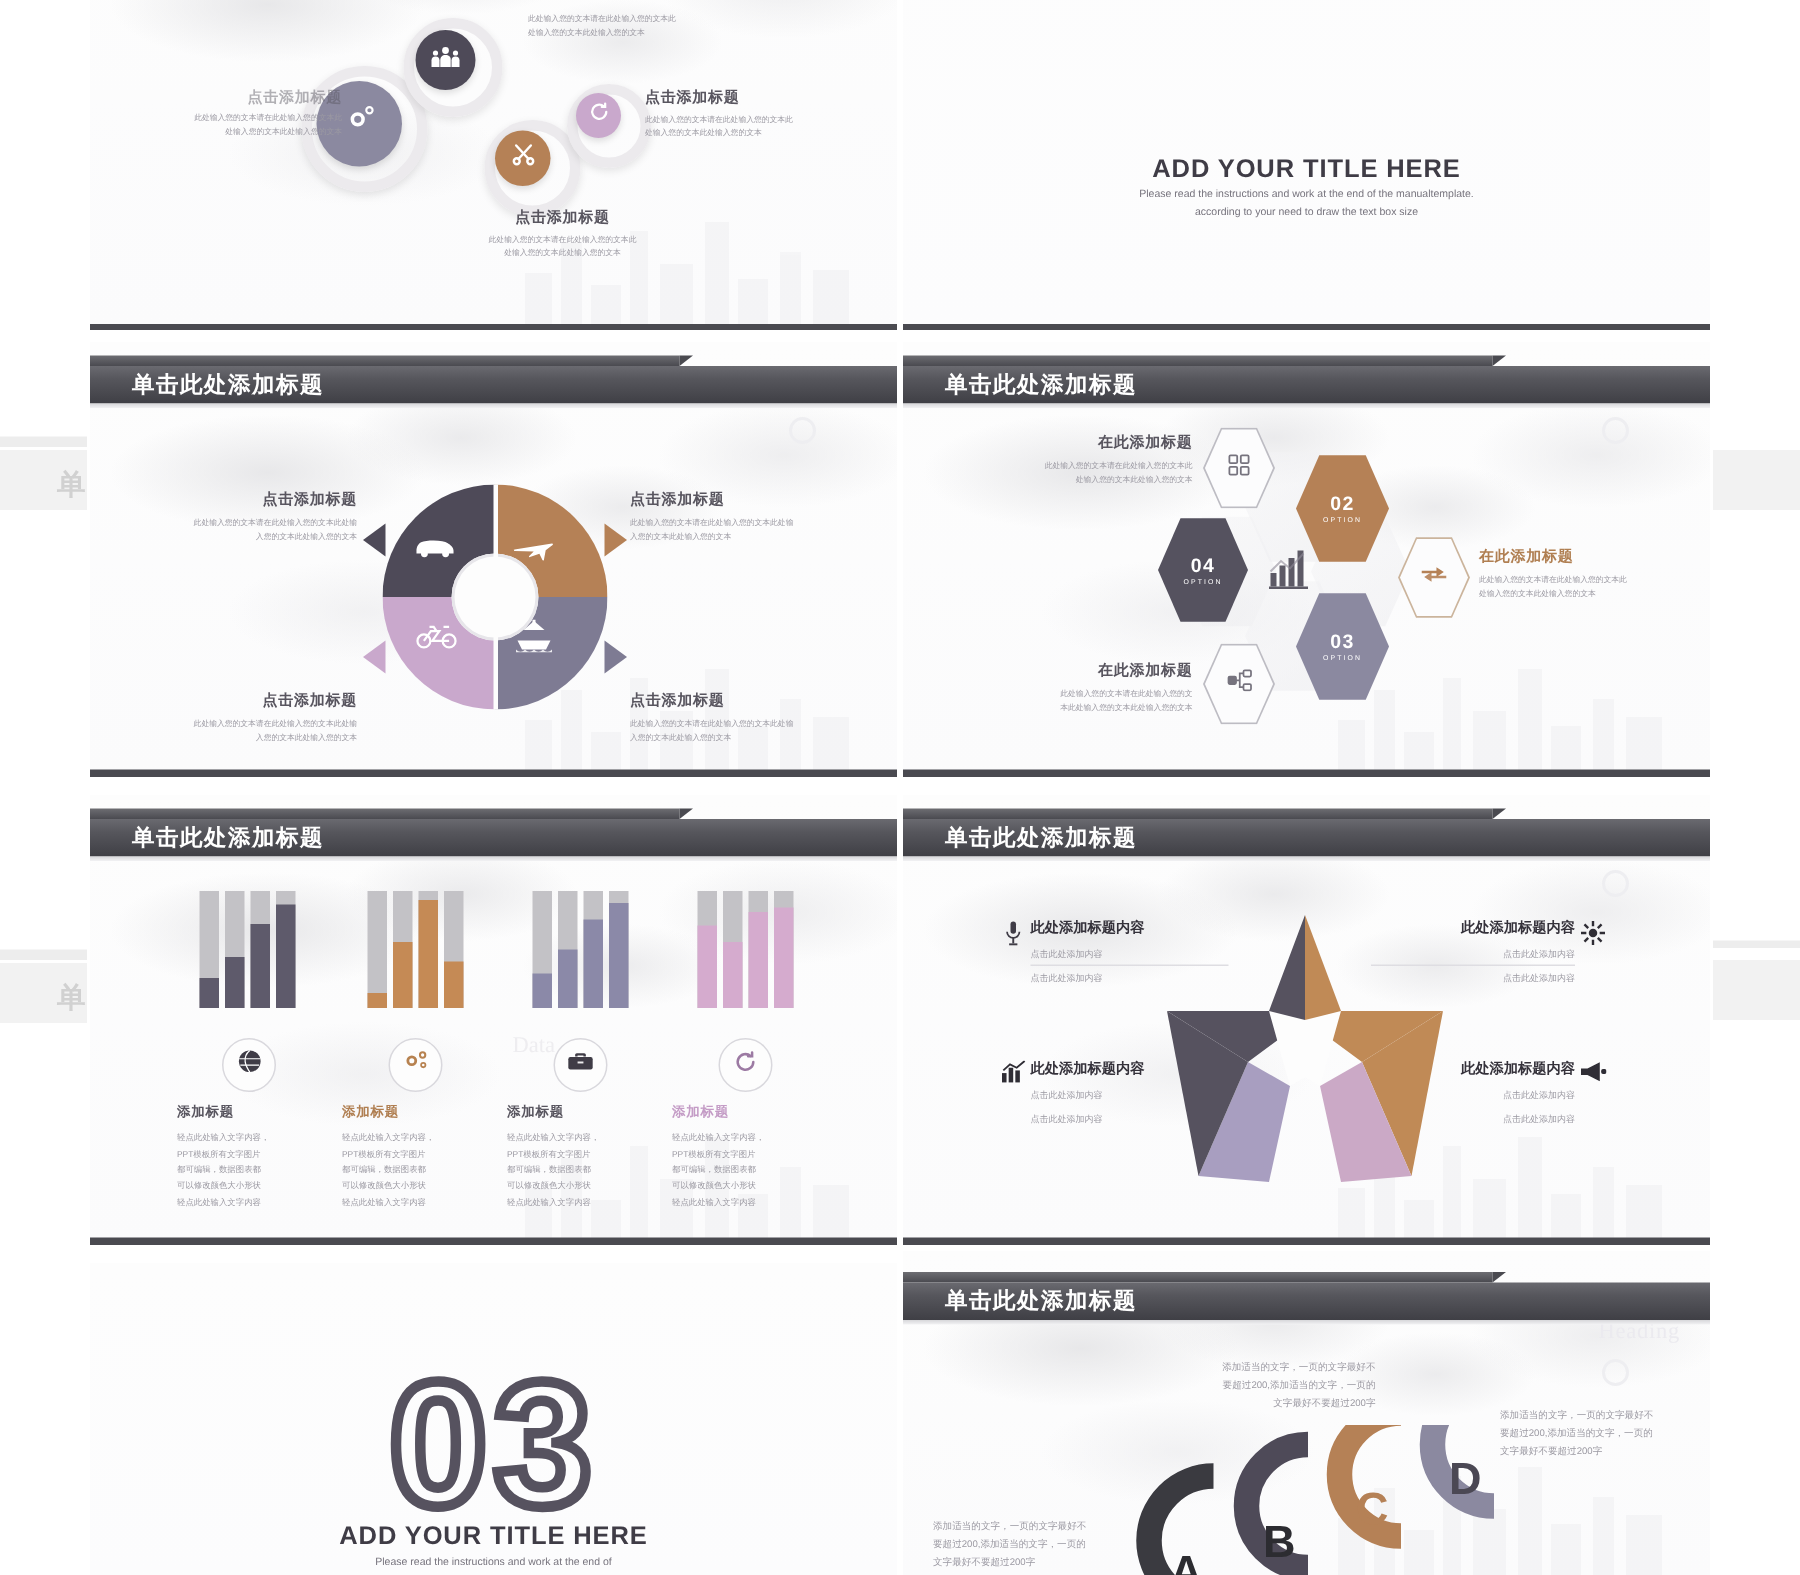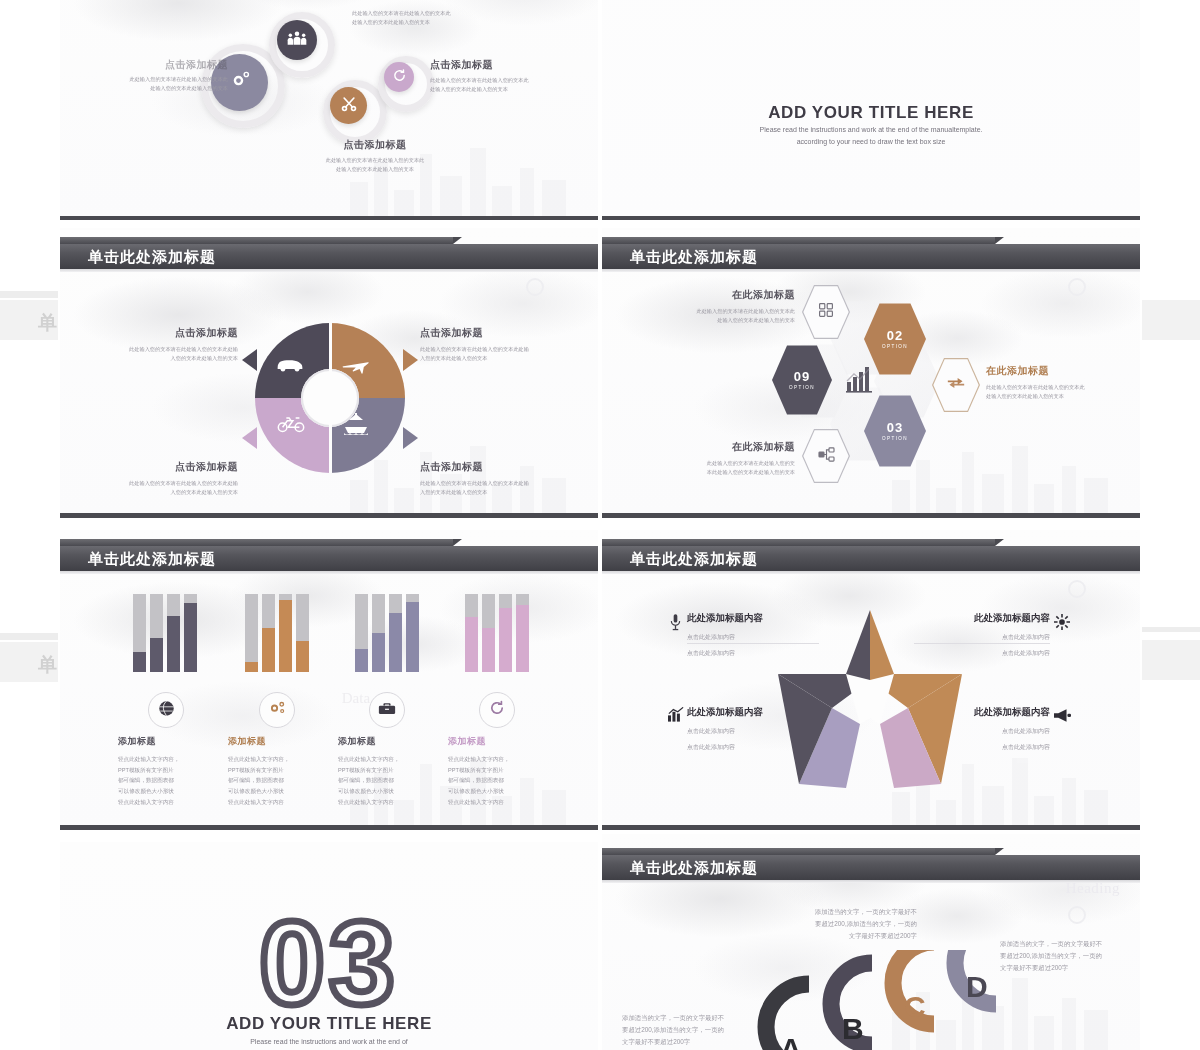--- a/index.html
+++ b/index.html
@@ -378,21 +378,21 @@
         <path d="M2 26h26v1.6H2z"></path>
           <rect x="3" y="17" width="4" height="9"></rect>
           <rect x="9" y="12" width="4" height="14"></rect>
         <rect x="15" y="7" width="4" height="19"></rect>
           <rect x="21" y="2" width="4" height="24"></rect>
         <path d="M3 16 10 9l6 5 9-10" stroke="#8f8b98" stroke-width="1.3" fill="none" opacity=".6"></path>
       </svg>
     </span>
 
     <div class="hex" style="left:170px;top:116px;width:60px;height:72px;background:#55525f;">
-      <span class="n">09</span>
+      <span class="n">04</span>
       <span class="o">OPTION</span>
     </div>
     <div class="hex" style="left:262px;top:74px;width:62px;height:74px;background:#b58156;">
       <span class="n">02</span>
       <span class="o">OPTION</span>
     </div>
     <div class="hex" style="left:262px;top:166px;width:62px;height:74px;background:#8b89a0;">
       <span class="n">03</span>
       <span class="o">OPTION</span>
     </div>

